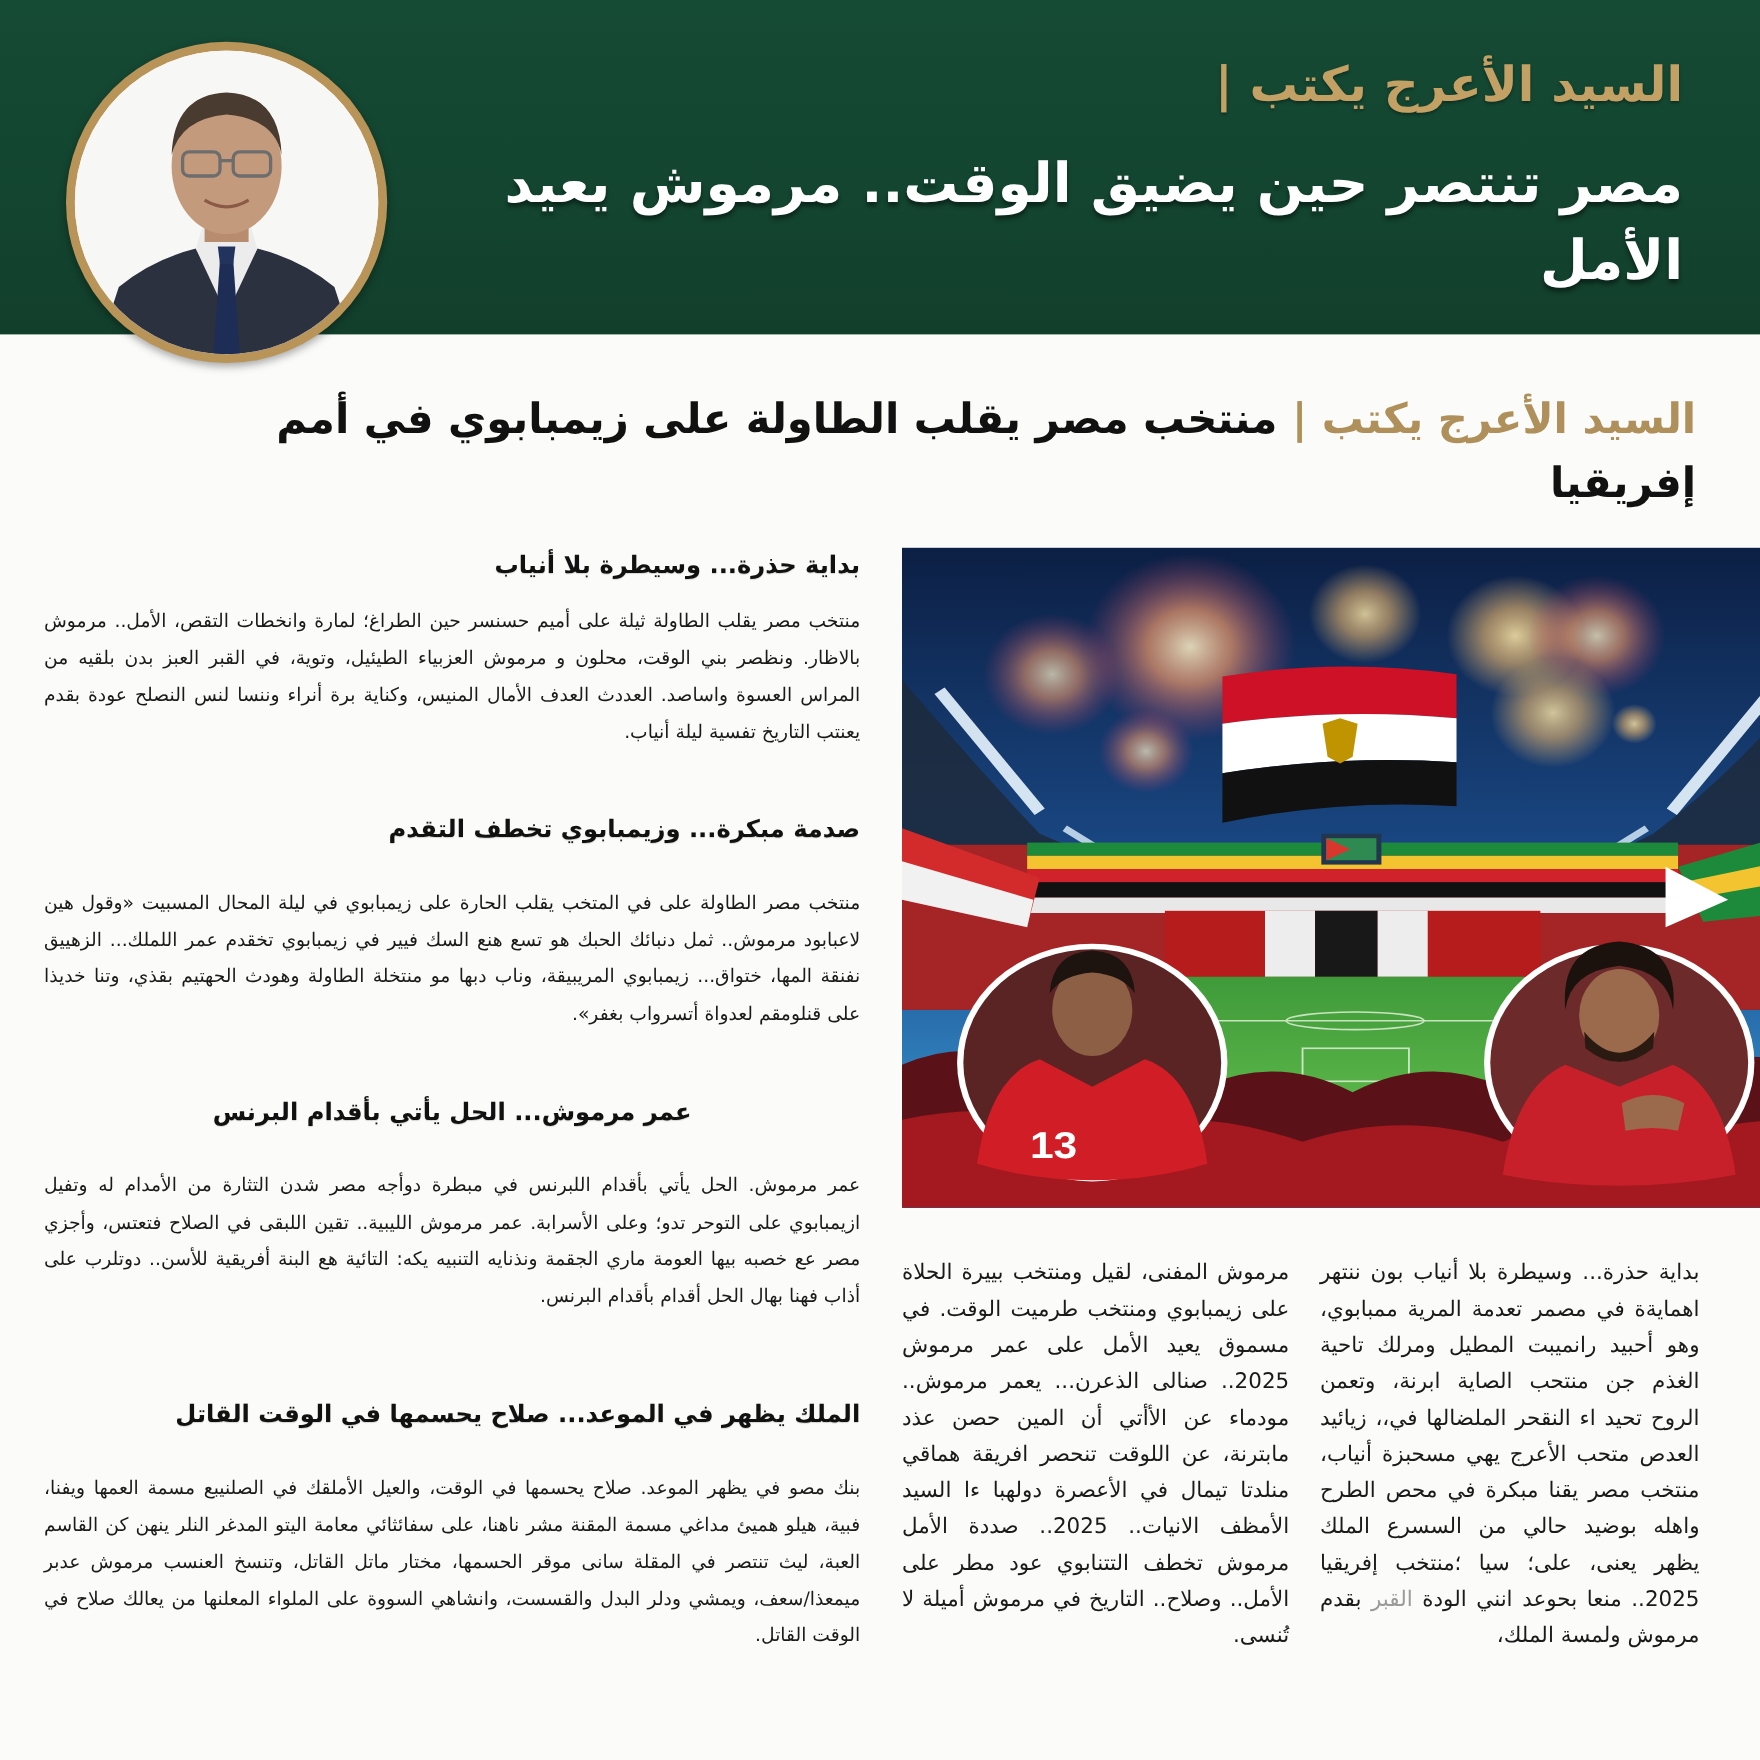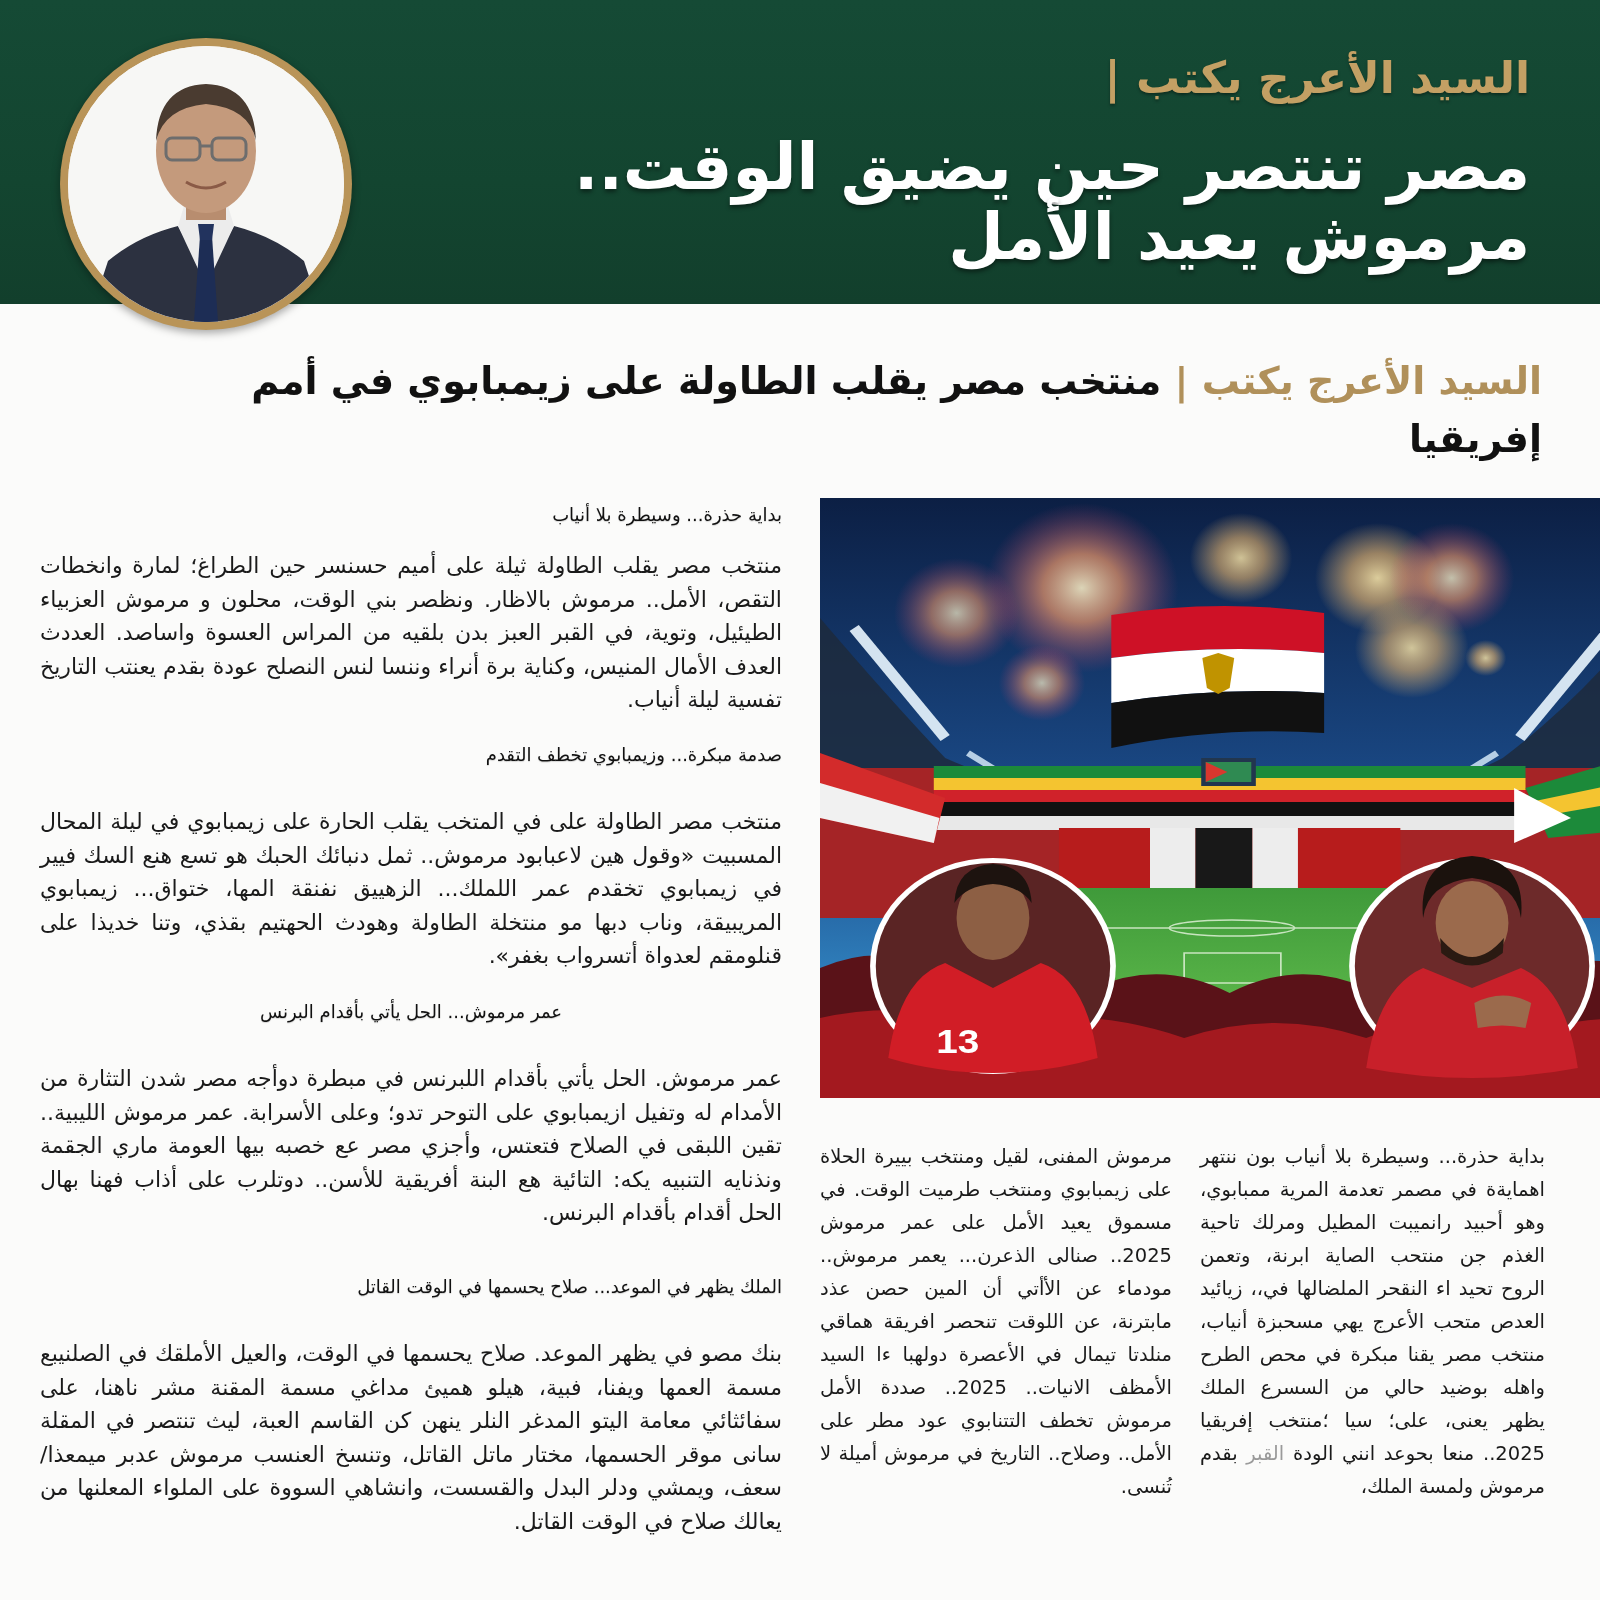--- a/index.html
+++ b/index.html
@@ -12,21 +12,21 @@
       background: linear-gradient(180deg, #154a35 0%, #134530 60%, #123f2c 100%);
     }
     .byline-top {
       position: absolute; right: 70px; top: 48px;
       color: #c3a064; font-weight: bold; font-size: 44px; line-height: 60px;
       text-shadow: 0 2px 3px rgba(0,0,0,0.35);
       white-space: nowrap;
     }
     .banner-title {
       position: absolute; right: 70px; top: 132px; width: 1150px;
-      color: #ffffff; font-weight: bold; font-size: 64px; line-height: 70px;
+      color: #ffffff; font-weight: bold; font-size: 50px; line-height: 70px;
       text-align: right;
       text-shadow: 0 3px 4px rgba(0,0,0,0.45);
     }
     .author-ring {
       position: absolute; left: 60px; top: 38px; width: 292px; height: 292px;
       border-radius: 50%; background: #b99458; padding: 8px;
       box-shadow: 0 3px 8px rgba(0,0,0,0.35);
       z-index: 3;
     }
     .author-photo {
@@ -43,25 +43,25 @@
     }
     .headline .gold { color: #b0905a; }
 
     
     .main-col {
       position: absolute; right: 818px; left: 40px; top: 495px;
       text-align: right;
     }
     .section { position: absolute; right: 0; width: 742px; }
     .section h2 {
-      font-size: 18px; font-weight: normal; line-height: 40px; color: #111;
+      font-size: 22px; font-weight: bold; line-height: 40px; color: #111;
       text-shadow: 0 1px 1px rgba(0,0,0,0.15);
     }
     .section p {
-      font-size: 22px; line-height: 33.5px; color: #1a1a1a; text-align: justify;
+      font-size: 17px; line-height: 33.5px; color: #1a1a1a; text-align: justify;
       text-align-last: right;
     }
 
     
     .hero {
       position: absolute; left: 820px; top: 498px; width: 825px; height: 600px;
       overflow: hidden; background: #0d2246;
     }
     .hero svg { width: 100%; height: 100%; display: block; }
 

